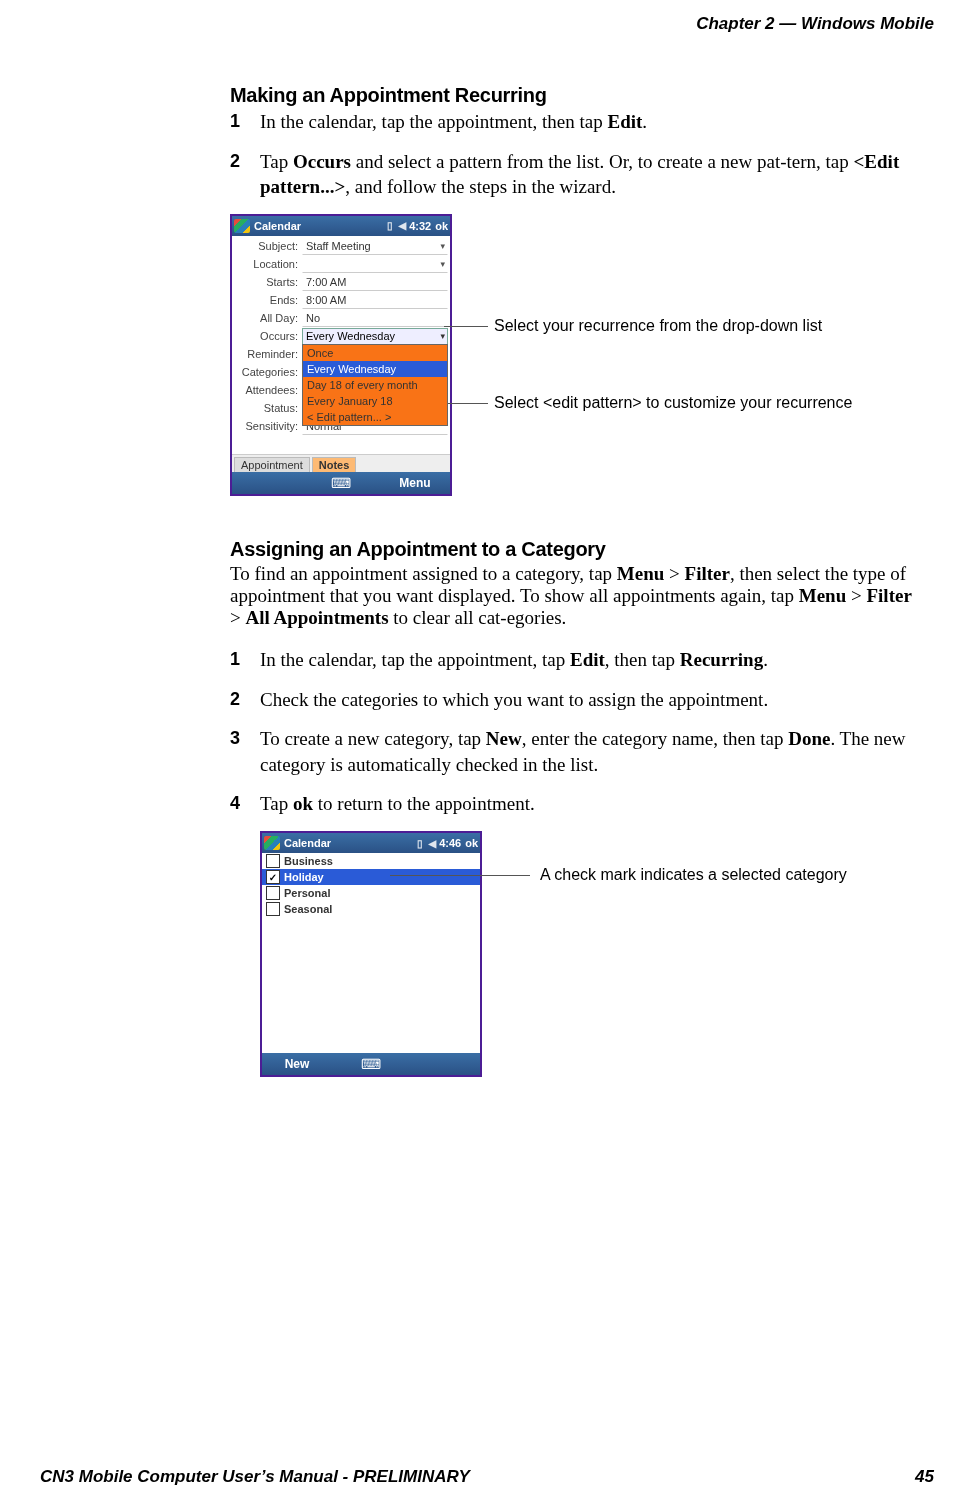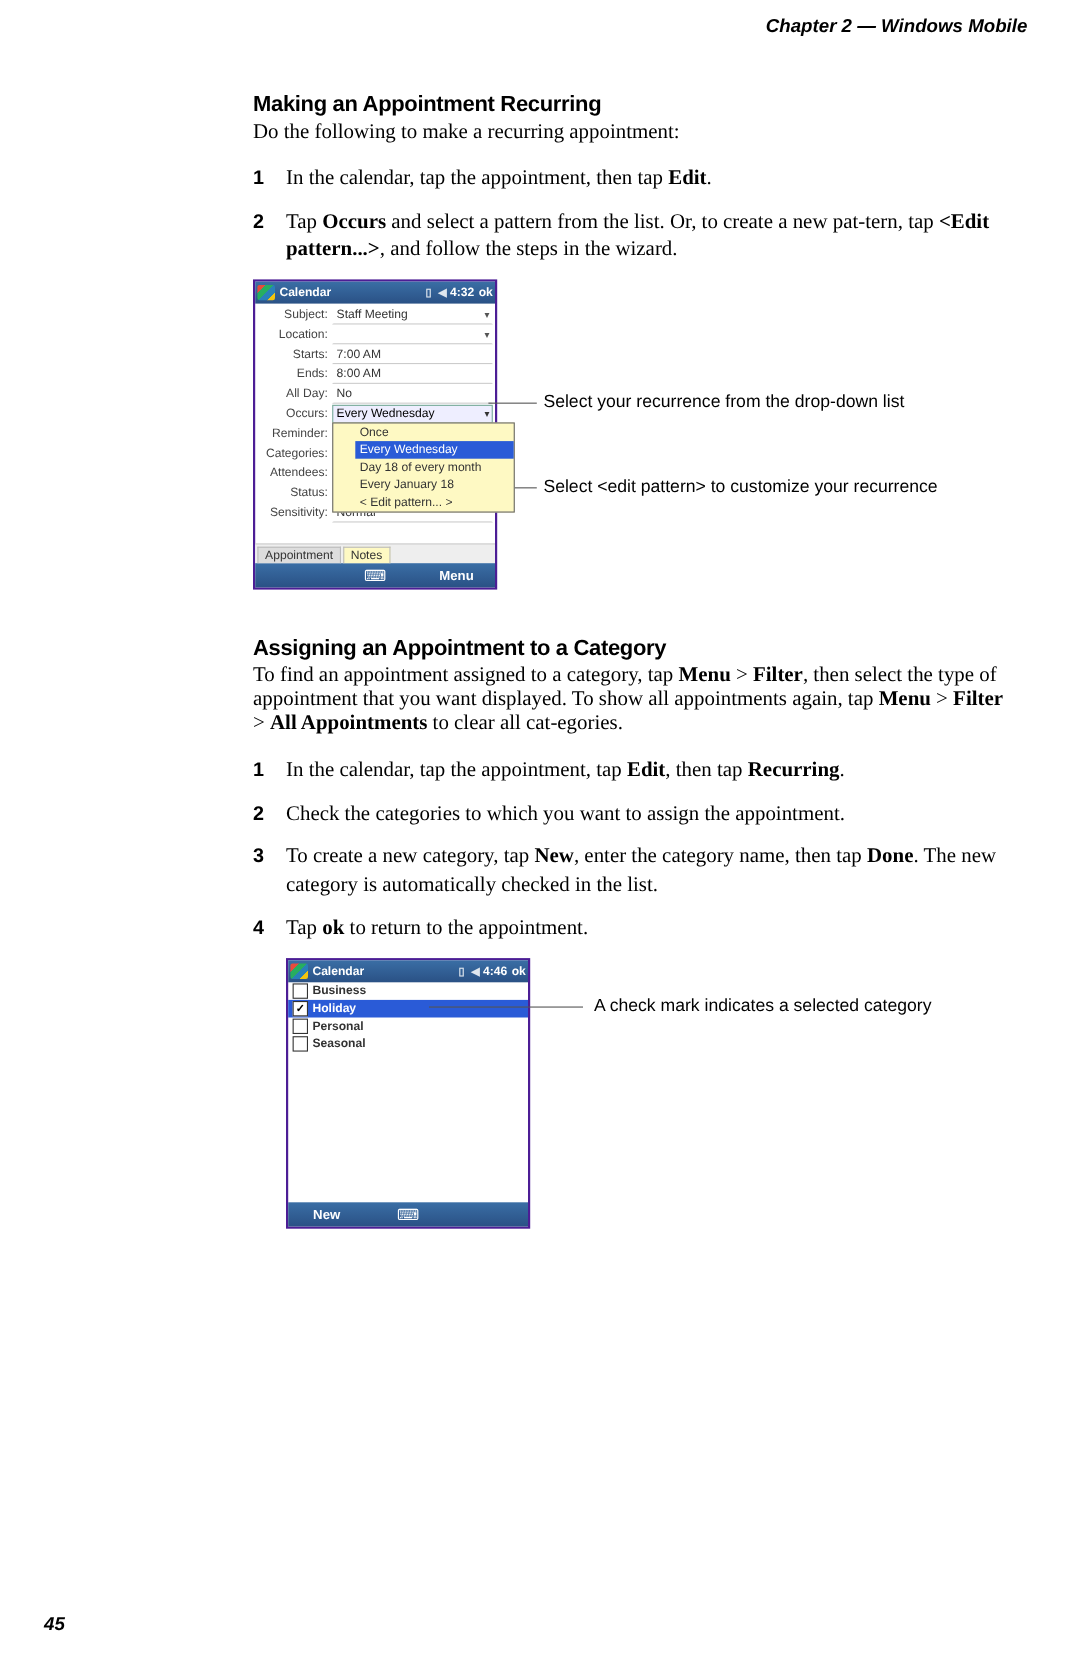--- a/index.html
+++ b/index.html
@@ -80,32 +80,32 @@
     content: "▾"; position: absolute; right: 2px; top: 0; font-size: 9px; color: #555;
   }
   .occurs-box { position: relative; }
   .occurs-sel {
     border: 1px solid #7a9; background: #eef; height: 15px; line-height: 15px;
     padding: 0 12px 0 3px; position: relative; color: #000; flex: 1;
   }
   .occurs-sel::after { content: "▾"; position: absolute; right: 2px; top: 0; font-size: 9px; color: #333; }
   .droplist {
     position: absolute; left: 68px; top: 16px; width: 144px;
-    border: 1px solid #666; background: #fef9c3; z-index: 5; padding-left: 20px;
+    border: 1px solid #666; background: #f97316; z-index: 5;
   }
   .droplist div { padding: 1px 4px; height: 14px; line-height: 14px; white-space: nowrap; overflow: hidden; }
   .droplist .sel { background: #2a5bd7; color: #fff; }
   .tabs {
     display: flex; gap: 2px; padding: 2px 2px 0 2px; font-size: 11px;
     background: #eee; border-top: 1px solid #ccc; align-items: center;
   }
   .tabs .tab {
     border: 1px solid #bbb; border-bottom: none; padding: 1px 6px; background: #ddd;
   }
-  .tabs .tab.active { background: #fef9c3; }
+  .tabs .tab.active { background: #fdba74; font-weight: bold; }
   .soft {
     background: linear-gradient(#3a6ea5, #2a5185); color: #fff;
     display: flex; height: 22px; align-items: center;
   }
   .soft .mid { flex: 1; text-align: center; font-size: 14px; }
   .soft .side { width: 70px; text-align: center; font-weight: 700; font-size: 12px; }
   .callout-line {
     position: absolute; height: 1px; background: #555;
   }
   .callout {
@@ -129,21 +129,20 @@
 </style>
 </head>
 <body>
 
 <div class="page">
   <div class="running-head">Chapter 2 —  Windows Mobile</div>
 
   <div class="content">
 
     <h2 class="section">Making an Appointment Recurring</h2>
-    <p class="intro">Do the following to make a recurring appointment:</p>
 
     <ol class="steps">
       <li>
         <span class="num">1</span>
         <span>In the calendar, tap the appointment, then tap </span><span class="bold">Edit</span><span>.</span>
       </li>
       <li>
         <span class="num">2</span>
         <span>Tap </span><span class="bold">Occurs</span><span> and select a pattern from the list. Or, to create a new pat-tern, tap </span><span class="bold">&lt;Edit pattern...&gt;</span><span>, and follow the steps in the wizard.</span>
       </li>
@@ -291,15 +290,16 @@
           <div class="side"></div>
         </div>
       </div>
       <div class="callout-line" style="left:130px; top:44px; width:140px;"></div>
       <div class="callout" style="left:280px; top:35px;">A check mark indicates a selected category</div>
     </div>
 
   </div>
 
   <div class="footer">
+    <span>CN3 Mobile Computer User’s Manual - PRELIMINARY</span>
     <span>45</span>
   </div>
 </div>
 
 </body></html>

